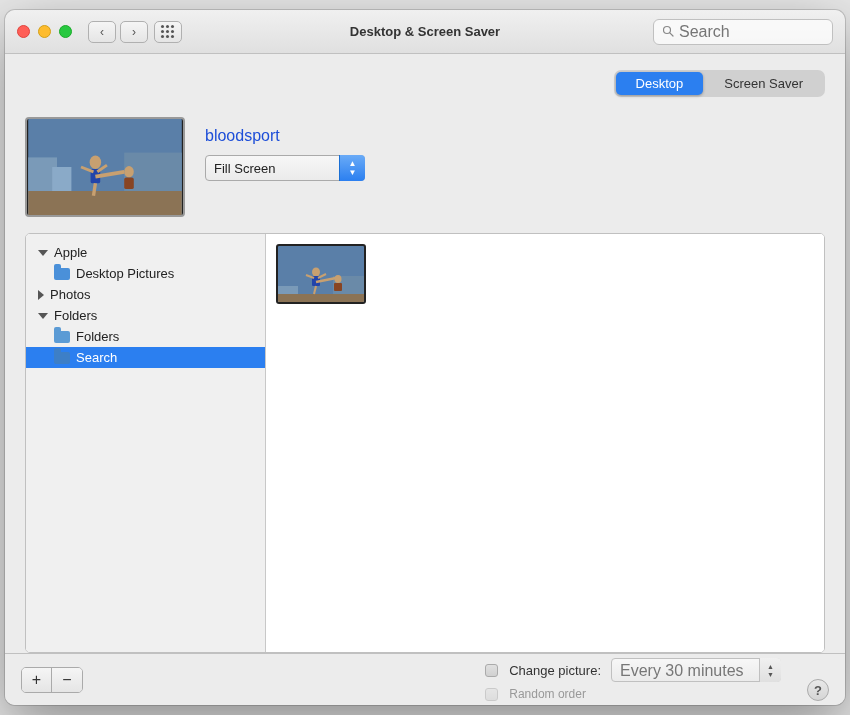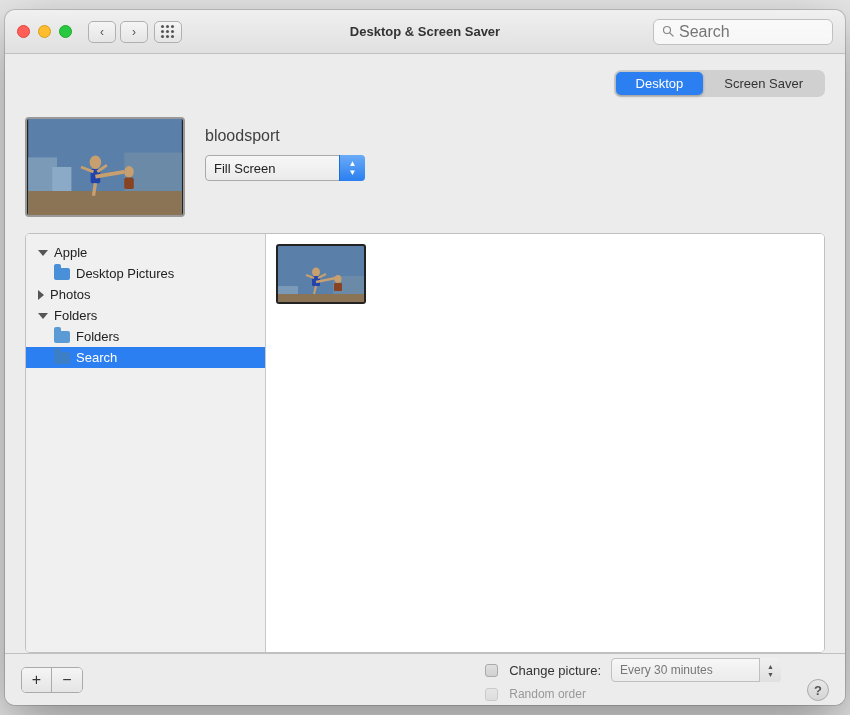--- a/index.html
+++ b/index.html
@@ -206,21 +206,21 @@
       display: flex;
       flex-direction: column;
       gap: 10px;
       justify-content: center;
       padding-top: 10px;
     }
 
     .wallpaper-name {
       font-size: 16px;
       font-weight: 400;
-      color: #404040;
+      color: #1d4ed8;
     }
 
     .dropdown-select {
       width: 160px;
       height: 26px;
       background: linear-gradient(to bottom, #f7f7f7, #ebebeb);
       border: 1px solid #aaa;
       border-radius: 4px;
       padding: 0 8px;
       font-size: 13px;
@@ -469,21 +469,21 @@
       margin-left: 4px;
     }
 
     .interval-select {
       width: 170px;
       height: 24px;
       background: linear-gradient(to bottom, #f7f7f7, #ebebeb);
       border: 1px solid #c0c0c0;
       border-radius: 4px;
       padding: 0 8px;
-      font-size: 12px;
+      font-size: 16px;
       color: #777;
       appearance: none;
       -webkit-appearance: none;
       padding-right: 28px;
     }
 
     .dropdown-arrows-small {
       position: absolute;
       right: 0;
       top: 0;

